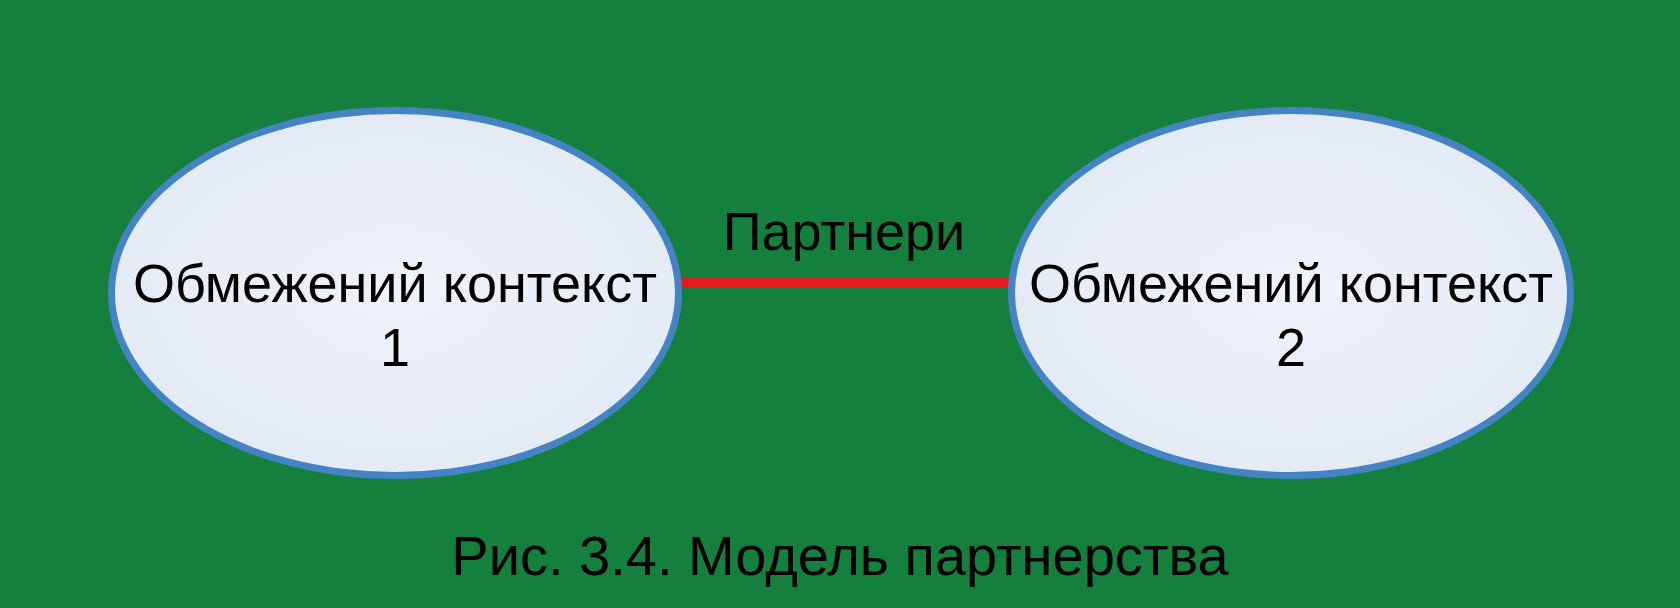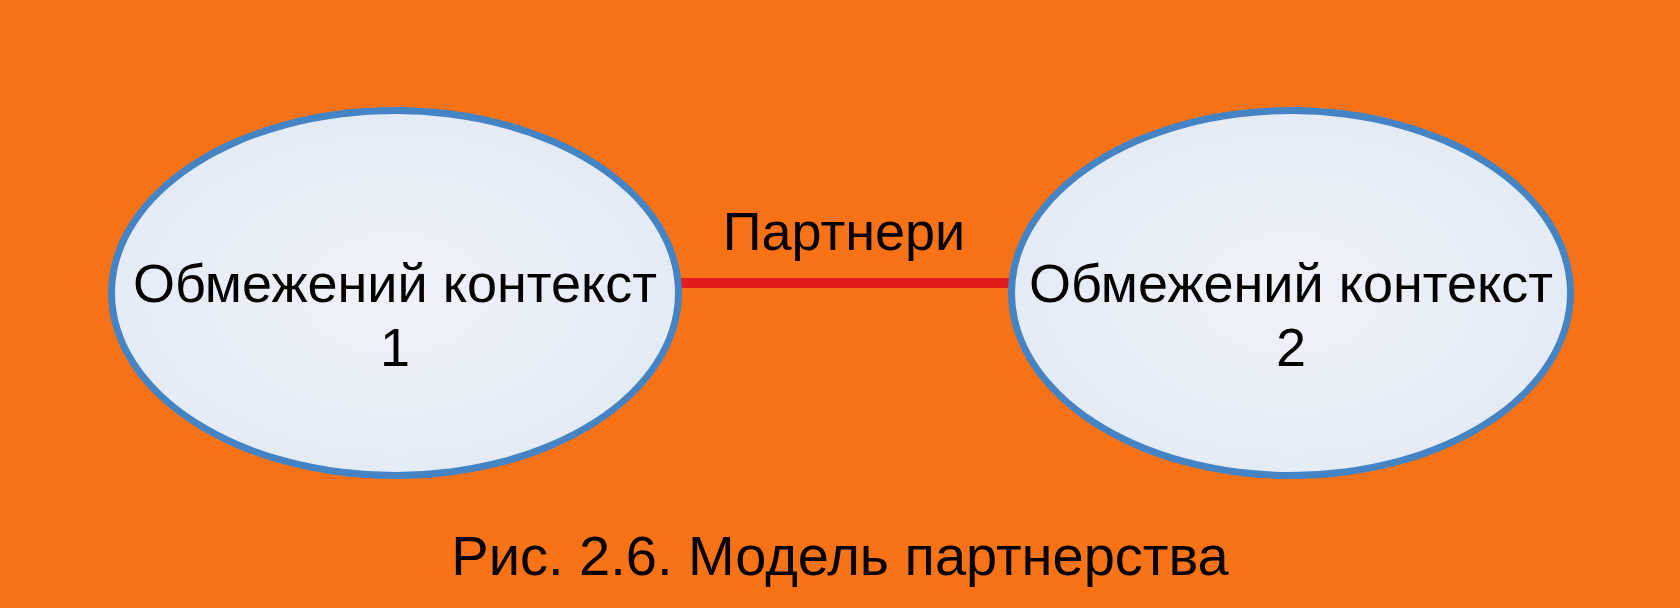--- a/index.html
+++ b/index.html
@@ -4,21 +4,21 @@
 <style>
   html, body {
     margin: 0;
     padding: 0;
     background: #ffffff;
   }
   .canvas {
     position: relative;
     width: 1680px;
     height: 608px;
-    background: #f97316;
+    background: #15803d;
     overflow: hidden;
     font-family: "Liberation Sans", sans-serif;
     color: #000000;
   }
 
   
   .connector-line {
     position: absolute;
     left: 660px;
     top: 278px;
@@ -94,15 +94,15 @@
     </div>
   </div>
 
   <div class="ellipse right">
     <div class="ellipse-label">
       <span>Обмежений контекст</span><br>
       <span>2</span>
     </div>
   </div>
 
-  <div class="figure-caption">Рис. 2.6. Модель партнерства</div>
+  <div class="figure-caption">Рис. 3.4. Модель партнерства</div>
 
 </div>
 
 </body></html>

